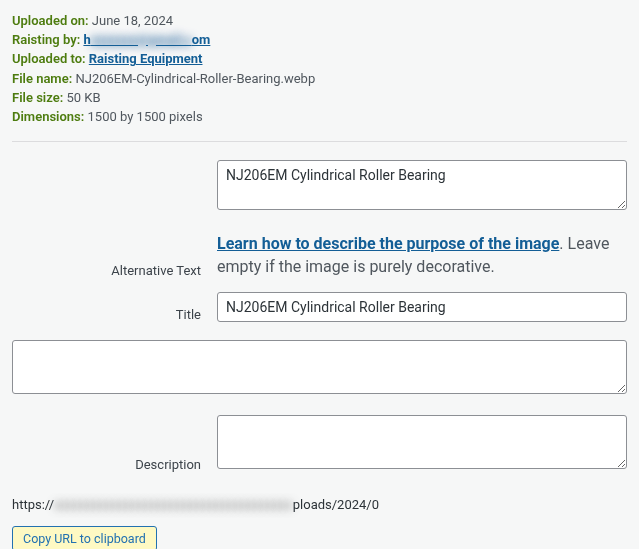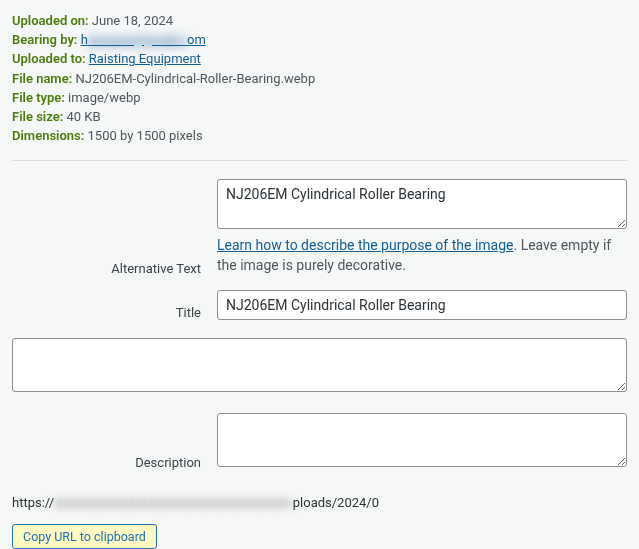--- a/index.html
+++ b/index.html
@@ -23,20 +23,21 @@
     .meta-label {
       font-weight: 600;
       color: #4d7c0f;
     }
     .meta-value {
       color: #50575e;
     }
     a.link {
       color: #135e96;
       text-decoration: underline;
+      font-weight: bold;
     }
     .form-row {
       display: flex;
       align-items: flex-end;
       margin-bottom: 18px;
     }
     .form-row.tight { margin-bottom: 6px; }
     .form-label-col {
       width: 205px;
       text-align: right;
@@ -65,23 +66,23 @@
       border: 1px solid #8c8f94;
       border-radius: 3px;
       padding: 5px 8px;
       font-family: inherit;
       font-size: 14px;
       color: #2c3338;
       background: #fff;
       height: 30px;
     }
     .description-text {
-      font-size: 14px;
+      font-size: 16px;
       color: #50575e;
-      margin-top: 4px;
+      margin-top: 20px;
       line-height: 1.4;
     }
     .copy-btn {
       border: 1px solid #2271b1;
       background: #fef9c3;
       color: #2271b1;
       border-radius: 3px;
       padding: 4px 10px;
       font-size: 12.5px;
       cursor: pointer;
@@ -99,38 +100,34 @@
   </style>
 </head>
 <body>
 
 <div class="meta-section">
   <div class="meta-row">
     <span class="meta-label">Uploaded on:</span>
     <span class="meta-value">June 18, 2024</span>
   </div>
   <div class="meta-row">
-    <span class="meta-label">Bearing by:</span>
+    <span class="meta-label">Raisting by:</span>
     <a href="#" class="link"><span>h</span><span class="blur">xxxxxxx@gmail.c</span><span>om</span></a>
   </div>
   <div class="meta-row">
     <span class="meta-label">Uploaded to:</span>
     <a href="#" class="link">Raisting Equipment</a>
   </div>
   <div class="meta-row">
     <span class="meta-label">File name:</span>
     <span class="meta-value">NJ206EM-Cylindrical-Roller-Bearing.webp</span>
   </div>
   <div class="meta-row">
-    <span class="meta-label">File type:</span>
-    <span class="meta-value">image/webp</span>
-  </div>
-  <div class="meta-row">
     <span class="meta-label">File size:</span>
-    <span class="meta-value">40 KB</span>
+    <span class="meta-value">50 KB</span>
   </div>
   <div class="meta-row">
     <span class="meta-label">Dimensions:</span>
     <span class="meta-value">1500 by 1500 pixels</span>
   </div>
 </div>
 
 <div class="form-row tight">
   <div class="form-label-col">Alternative Text</div>
   <div class="form-field-col">

